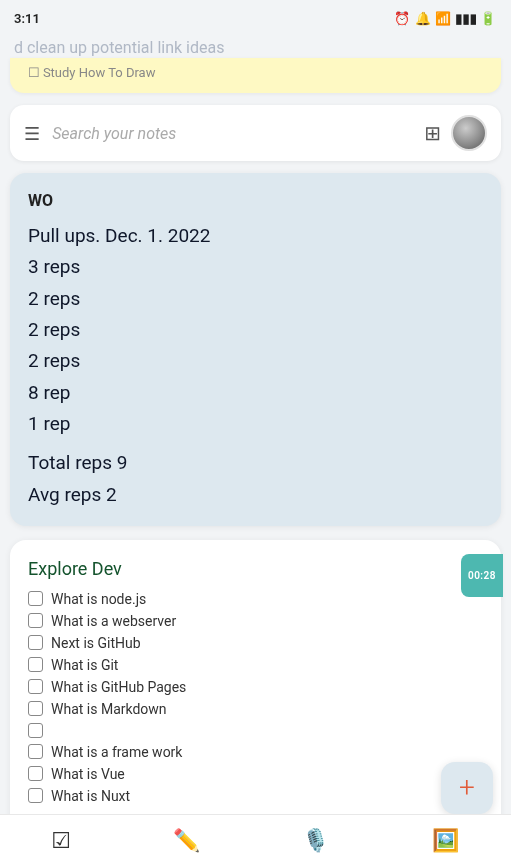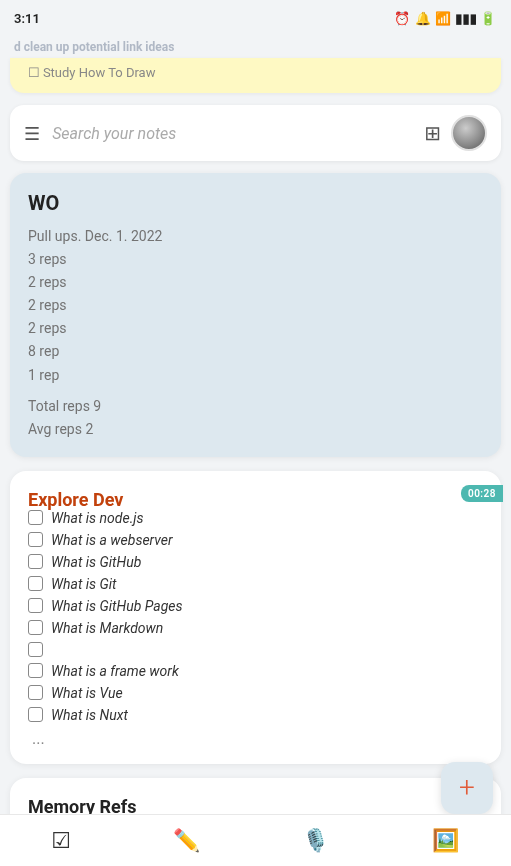--- a/index.html
+++ b/index.html
@@ -40,24 +40,23 @@
     .ticker-bar {
       width: 100%;
       height: 22px;
       background: #f2f4f6;
       display: flex;
       align-items: center;
       padding: 0 14px;
       overflow: hidden;
     }
     .ticker-text {
-      font-size: 12px;
+      font-size: 16px;
       color: #aaa;
       white-space: nowrap;
-      font-weight: bold;
     }
     .ticker-text span { color: #b0b8c5; }
 
     
     .search-area {
       background: #fff;
       margin: 0 10px 12px 10px;
       border-radius: 14px;
       padding: 10px 14px;
       display: flex;
@@ -105,45 +104,44 @@
       padding: 18px 18px 16px 18px;
       box-shadow: 0 1px 6px rgba(0,0,0,0.07);
       position: relative;
     }
     .note-card.blue-tint {
       background: #dde8ef;
     }
 
     
     .wo-title {
-      font-size: 20px;
+      font-size: 16px;
       font-weight: 700;
       color: #222;
       margin-bottom: 10px;
     }
     .wo-body {
-      font-size: 14px;
-      color: #737373;
+      font-size: 19px;
+      color: #0f172a;
       line-height: 1.65;
     }
 
     
     .card-title {
       font-size: 18px;
-      font-weight: 700;
-      color: #c2410c;
+      font-weight: 400;
+      color: #14532d;
+      margin-bottom: 12px;
     }
     .checklist-item {
       display: flex;
-      align-items: center;
       gap: 8px;
       font-size: 14px;
       color: #333;
       margin-bottom: 6px;
-      font-style: italic;
     }
     .checkbox {
       width: 15px;
       height: 15px;
       border: 1.5px solid #888;
       border-radius: 3px;
       flex-shrink: 0;
       background: #fff;
     }
     .ellipsis-text {
@@ -155,21 +153,21 @@
 
     
     .timer-badge {
       position: absolute;
       top: 14px;
       right: -2px;
       background: #4db8b0;
       color: #fff;
       font-size: 10px;
       font-weight: 600;
-      padding: 3px 7px;
+      padding: 16px 7px;
       border-radius: 8px 0 0 8px;
       letter-spacing: 0.5px;
     }
 
     
     .memory-card {
       background: #fff;
       margin: 0 10px 14px 10px;
       border-radius: 16px 16px 0 0;
       padding: 18px 18px 12px 18px;
@@ -291,21 +289,21 @@
   <div class="checklist-item">
     <div class="checkbox"></div>
     <span>What is node.js</span>
   </div>
   <div class="checklist-item">
     <div class="checkbox"></div>
     <span>What is a webserver</span>
   </div>
   <div class="checklist-item">
     <div class="checkbox"></div>
-    <span>What is GitHub</span>
+    <span>Next is GitHub</span>
   </div>
   <div class="checklist-item">
     <div class="checkbox"></div>
     <span>What is Git</span>
   </div>
   <div class="checklist-item">
     <div class="checkbox"></div>
     <span>What is GitHub Pages</span>
   </div>
   <div class="checklist-item">

